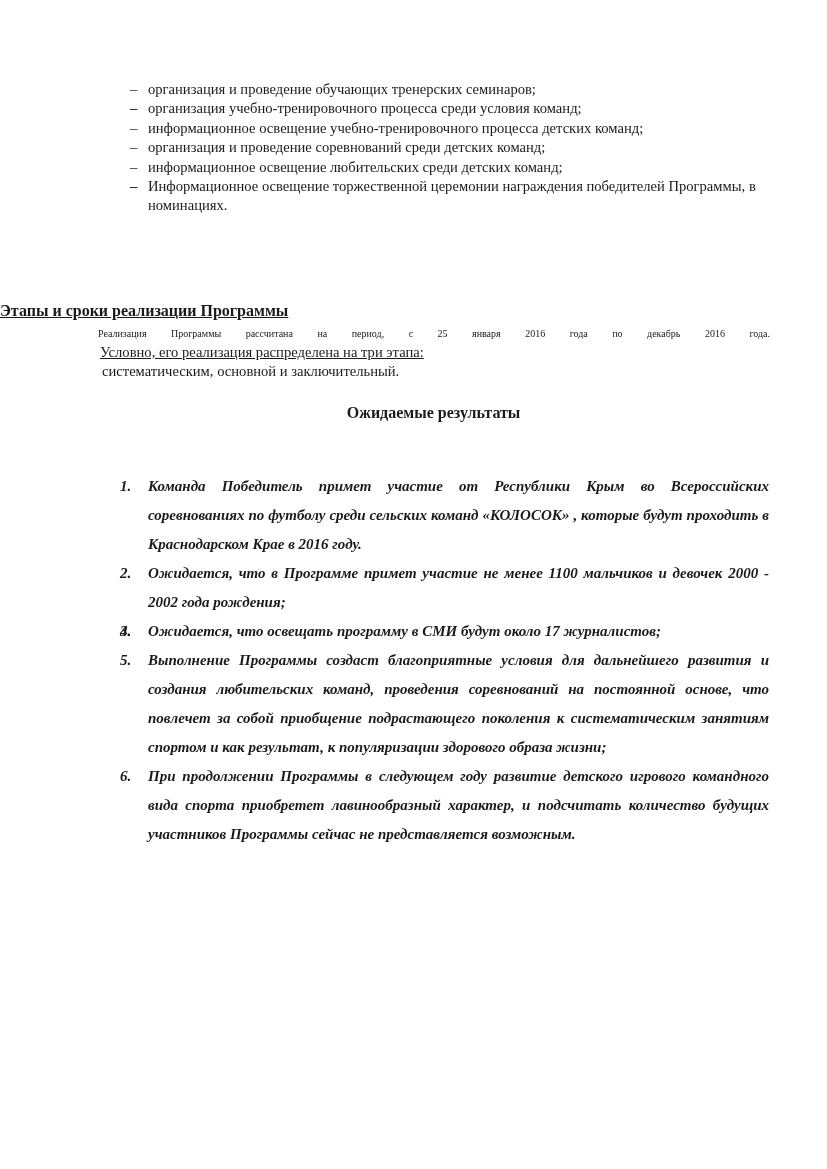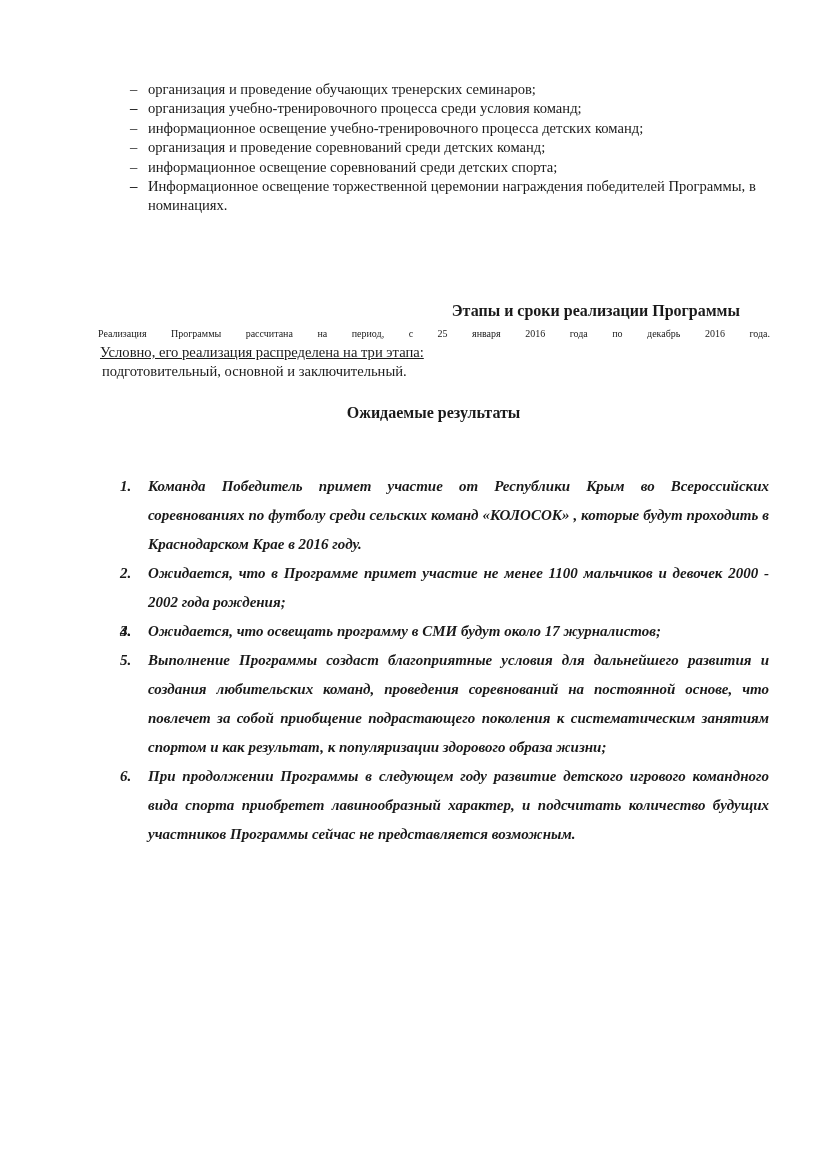--- a/index.html
+++ b/index.html
@@ -1,47 +1,47 @@
 <!DOCTYPE html>
 <html><head>
 <meta charset="utf-8">
 <style>
   html, body { margin: 0; padding: 0; background: #ffffff; }
   body { width: 827px; height: 1169px; position: relative; overflow: hidden;
          font-family: "Liberation Serif", serif; color: #1a1a1a; }
   .bullets { position: absolute; left: 130px; top: 80px; width: 640px; margin: 0; padding: 0; list-style: none; }
   .bullets li { position: relative; padding-left: 18px; font-size: 14.6px; line-height: 19.4px; }
   .bullets li .dash { position: absolute; left: 0; top: 0; }
-  .h1 { position: absolute; left: 0; width: 740px; top: 302px; text-align: right; font-weight: bold; font-size: 16px; }
+  .h1 { position: absolute; left: 0; width: 740px; top: 302px; text-align: left; font-weight: bold; font-size: 16px; text-decoration: underline; }
   .p1 { position: absolute; left: 98px; top: 325px; width: 672px; font-size: 10px; line-height: 18.5px; text-align: justify; text-align-last: justify; }
   .p2 { position: absolute; left: 100px; top: 343px; font-size: 14.6px; line-height: 18.5px; text-decoration: underline; }
   .p3 { position: absolute; left: 102px; top: 362px; font-size: 14.6px; line-height: 18.5px; }
   .h2 { position: absolute; left: 0; width: 867px; top: 404px; text-align: center; font-weight: bold; font-size: 16px; }
   .results { position: absolute; left: 120px; top: 472px; width: 649px; margin: 0; padding: 0; list-style: none; }
   .results li { position: relative; padding-left: 28px; font-weight: bold; font-style: italic; font-size: 15px; line-height: 29px; text-align: justify; }
   .results li .num { position: absolute; left: 0; top: 0; font-style: italic; }
 </style>
 </head>
 <body>
 
 <ul class="bullets">
   <li><span class="dash">–</span><span>организация и проведение обучающих тренерских семинаров;</span></li>
   <li><span class="dash">–</span></li>
   <li><span class="dash">–</span><span>организация учебно-тренировочного процесса среди условия команд;</span></li>
   <li><span class="dash">–</span><span>информационное освещение учебно-тренировочного процесса детских команд;</span></li>
   <li><span class="dash">–</span><span>организация и проведение соревнований среди детских команд;</span></li>
-  <li><span class="dash">–</span><span>информационное освещение соревнований среди детских спорта;</span></li>
+  <li><span class="dash">–</span><span>информационное освещение любительских среди детских команд;</span></li>
   <li><span class="dash">–</span></li>
   <li><span class="dash">–</span><span>Информационное освещение торжественной церемонии награждения победителей Программы, в номинациях.</span></li>
 </ul>
 
 <div class="h1">Этапы и сроки реализации Программы</div>
 <div class="p1">Реализация Программы рассчитана на период, с 25 января 2016 года по декабрь 2016 года.</div>
 <div class="p2">Условно, его реализация распределена на три этапа:</div>
-<div class="p3">подготовительный, основной и заключительный.</div>
+<div class="p3">систематическим, основной и заключительный.</div>
 
 <div class="h2">Ожидаемые результаты</div>
 
 <ol class="results">
   <li><span class="num">1.</span><span>Команда Победитель примет участие от Республики Крым во Всероссийских соревнованиях по футболу среди сельских команд «КОЛОСОК» , которые будут проходить в Краснодарском Крае в 2016 году.</span></li>
   <li><span class="num">2.</span><span>Ожидается, что в Программе примет участие не менее 1100 мальчиков и девочек 2000 - 2002 года рождения;</span></li>
   <li><span class="num">3.</span></li>
   <li><span class="num">4.</span><span>Ожидается, что освещать программу в СМИ будут около 17 журналистов;</span></li>
   <li><span class="num">5.</span><span>Выполнение Программы создаст благоприятные условия для дальнейшего развития и создания любительских команд, проведения соревнований на постоянной основе, что повлечет за собой приобщение подрастающего поколения к систематическим занятиям спортом и как результат, к популяризации здорового образа жизни;</span></li>
   <li><span class="num">6.</span><span>При продолжении Программы в следующем году развитие детского игрового командного вида спорта приобретет лавинообразный характер, и подсчитать количество будущих участников Программы сейчас не представляется возможным.</span></li>

